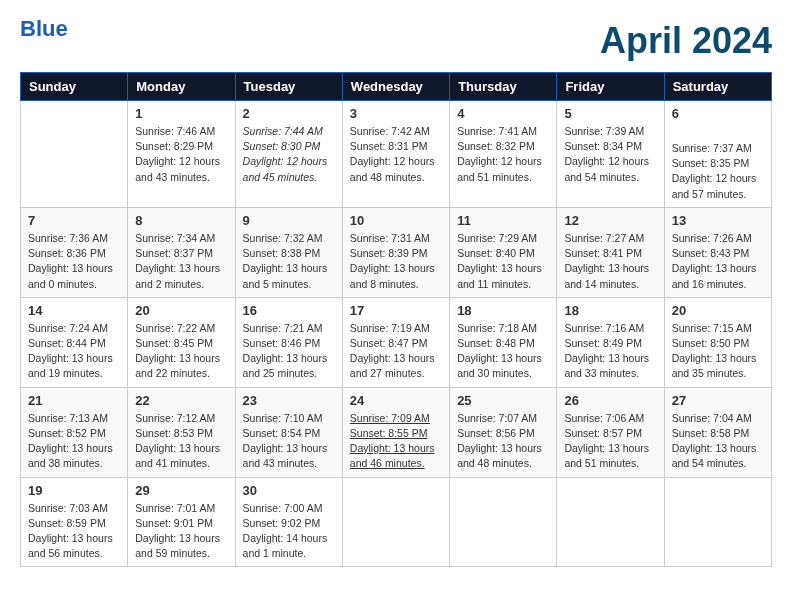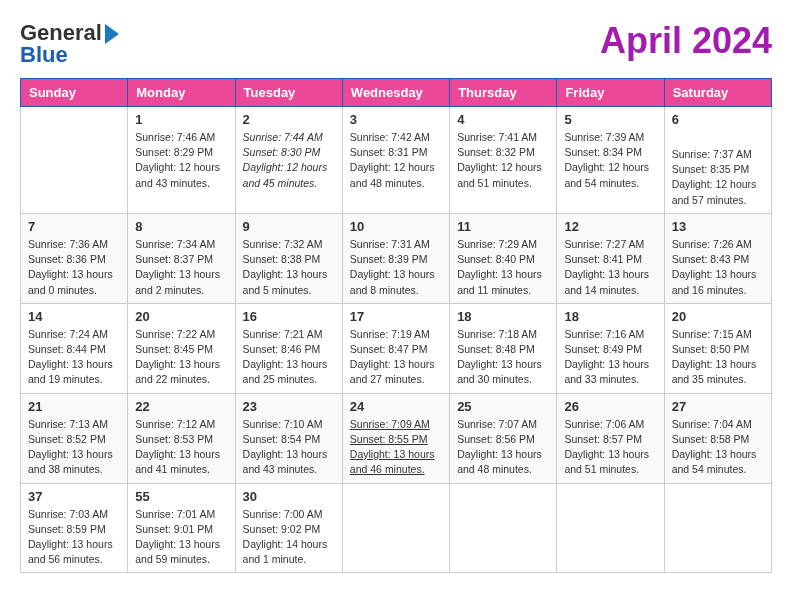--- a/index.html
+++ b/index.html
@@ -20,33 +20,33 @@
       display: flex;
       flex-direction: column;
       align-items: flex-start;
     }
     .title-block {
       text-align: right;
     }
     .month-title {
       font-size: 36px;
       font-weight: bold;
-      color: #a21caf;
+      color: #0c4a6e;
     }
     .location {
       font-size: 16px;
       color: #555;
     }
     .calendar {
       width: 100%;
       border-collapse: collapse;
       border: 1px solid #ccc;
     }
     .calendar th {
-      background-color: #ec4899;
+      background-color: #0f172a;
       color: #fff;
       text-align: left;
       padding: 6px 8px;
       font-size: 13px;
       border: 1px solid #1a5fb4;
       margin-left: 24px;
     }
     .calendar td {
       vertical-align: top;
       padding: 5px 7px;
@@ -76,24 +76,20 @@
     .logo-row {
       display: flex;
       align-items: center;
     }
   </style>
 </head>
 <body>
 
 <div class="header">
   <div class="logo">
-    <div class="logo-row">
-      <span style="font-size:22px;font-weight:bold;color:#333;">General</span>
-      <span style="display:inline-block;width:0;height:0;border-top:10px solid transparent;border-bottom:10px solid transparent;border-left:14px solid #1a7abf;margin-left:3px;margin-top:2px;"></span>
-    </div>
     <span style="font-size:22px;font-weight:bold;color:#1a5fb4;margin-top:-4px;">Blue</span>
   </div>
   <div class="title-block">
     <div class="month-title">April 2024</div>
   </div>
 </div>
 
 <table class="calendar">
   <thead>
     <tr>
@@ -300,28 +296,28 @@
         <td>
           <div class="day-num">27</div>
           <div class="day-info" style="white-space: pre-line;">Sunrise: 7:04 AM
 Sunset: 8:58 PM
 Daylight: 13 hours
 and 54 minutes.</div>
         </td>
       </tr>
       <tr>
         <td>
-          <div class="day-num">37</div>
+          <div class="day-num">19</div>
           <div class="day-info" style="white-space: pre-line;">Sunrise: 7:03 AM
 Sunset: 8:59 PM
 Daylight: 13 hours
 and 56 minutes.</div>
         </td>
         <td>
-          <div class="day-num">55</div>
+          <div class="day-num">29</div>
           <div class="day-info" style="white-space: pre-line;">Sunrise: 7:01 AM
 Sunset: 9:01 PM
 Daylight: 13 hours
 and 59 minutes.</div>
         </td>
         <td>
           <div class="day-num">30</div>
           <div class="day-info" style="white-space: pre-line;">Sunrise: 7:00 AM
 Sunset: 9:02 PM
 Daylight: 14 hours

